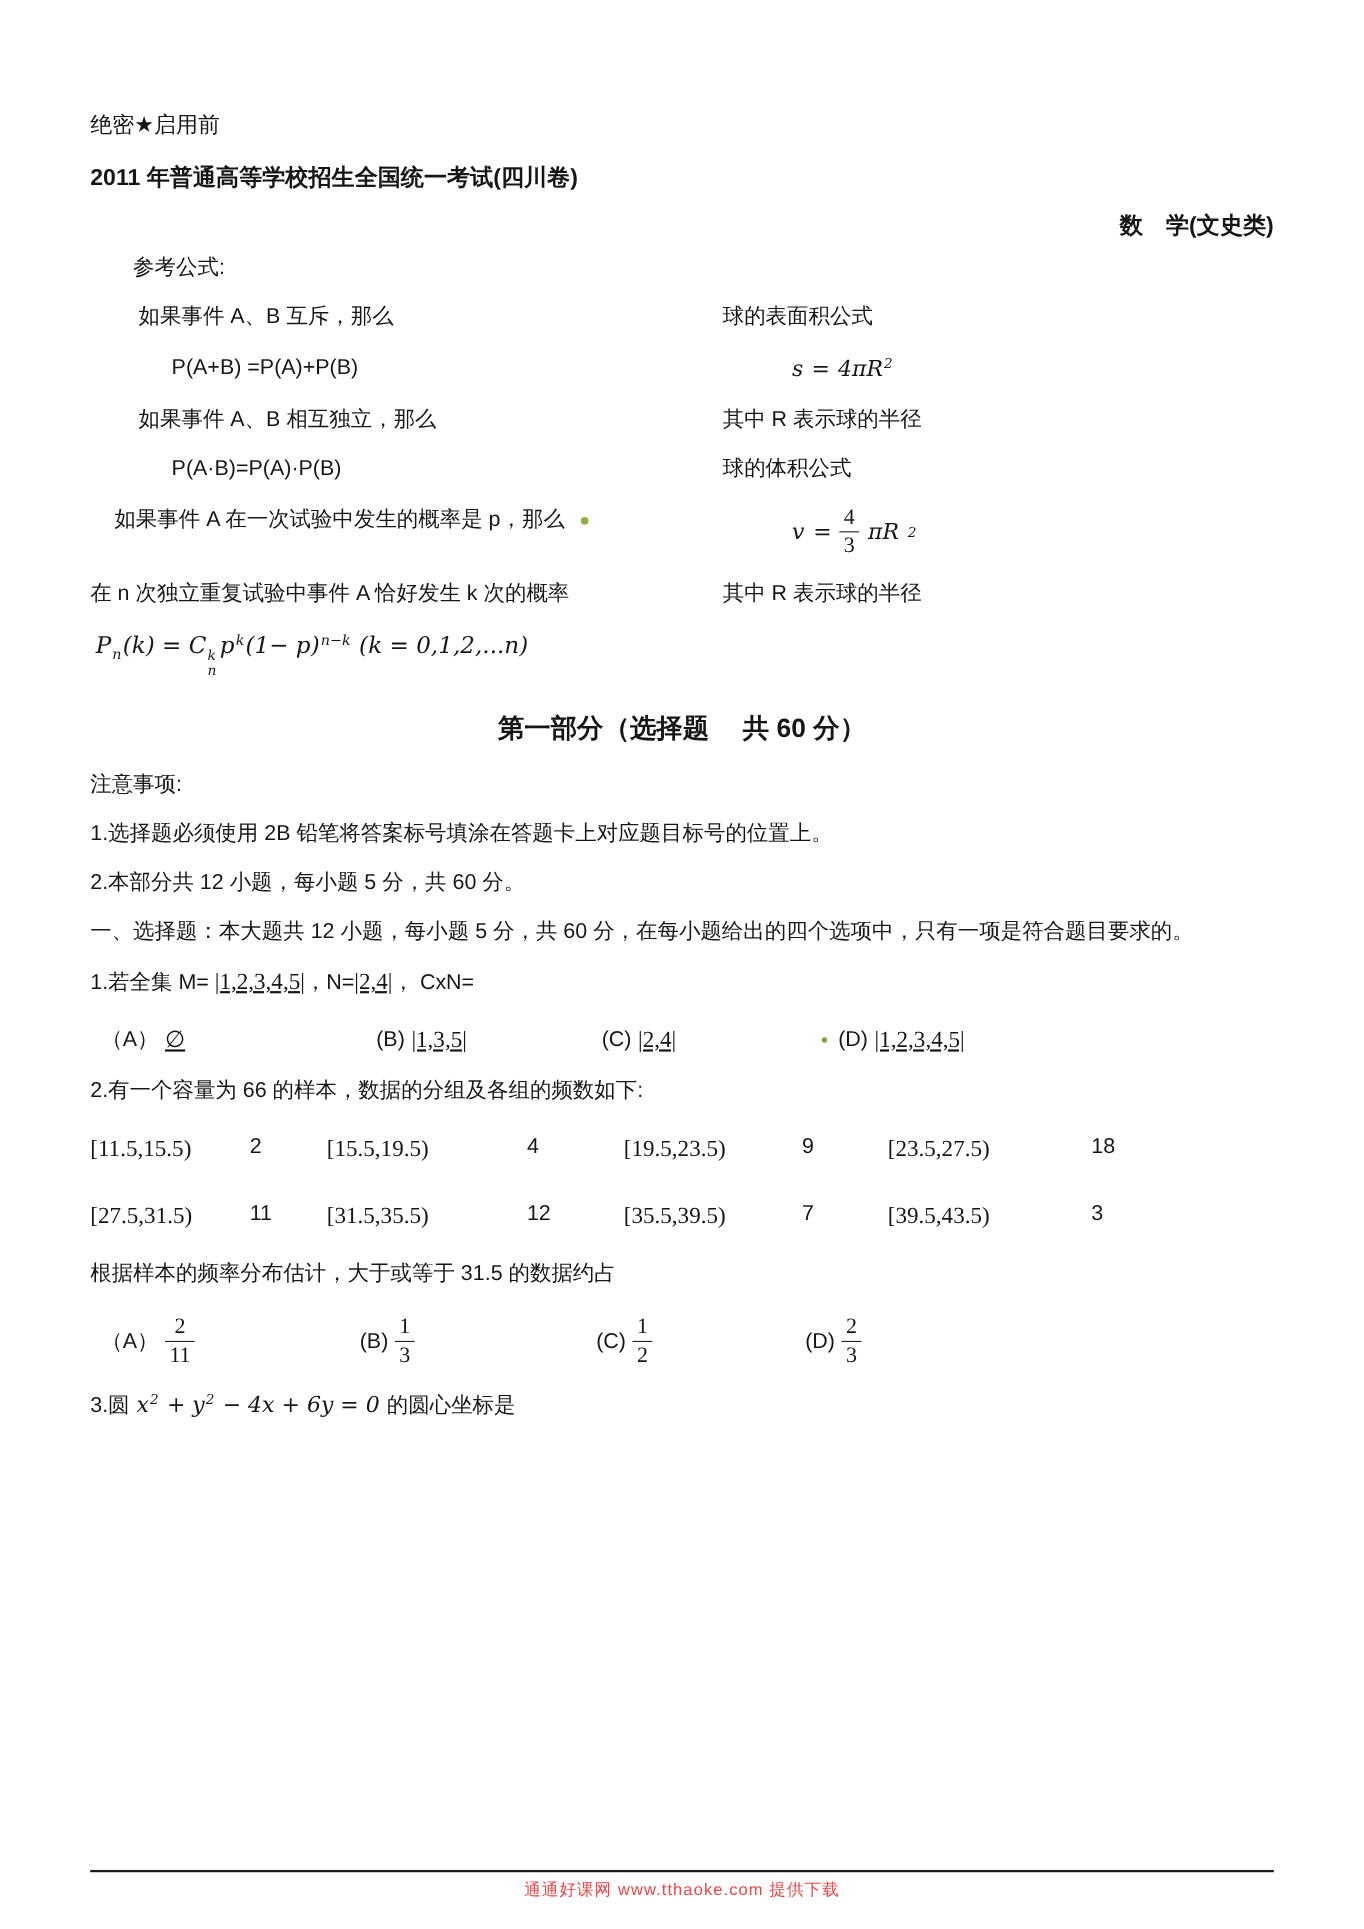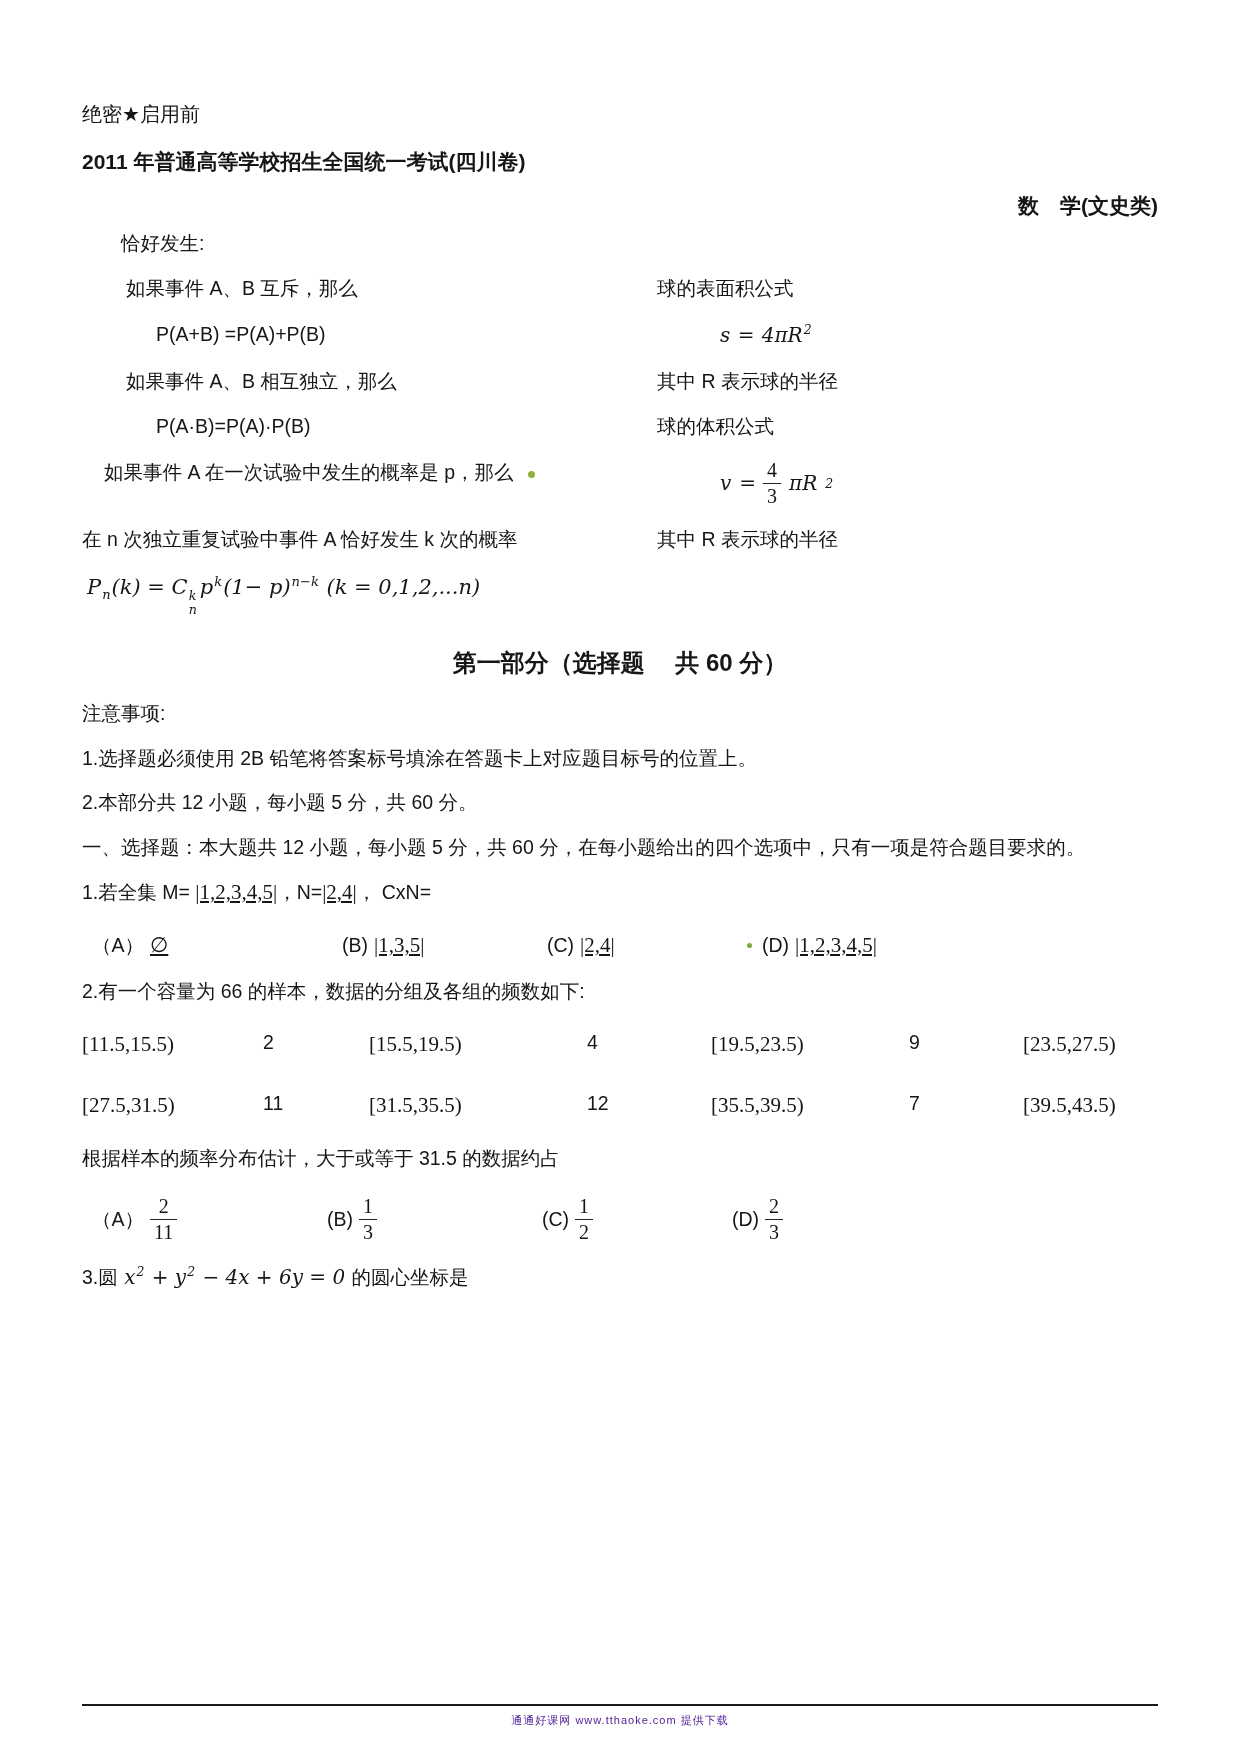--- a/index.html
+++ b/index.html
@@ -42,43 +42,43 @@
   .para{line-height:2.28;text-align:justify;}
 
   .setv{font-family:"Liberation Serif","DejaVu Serif",serif;font-size:21px;text-decoration:underline;}
 
   .optrow{display:grid;margin-top:4px;line-height:2.3;}
   .q1opts{grid-template-columns:250px 205px 200px auto;padding-left:10px;}
   .q2opts{grid-template-columns:235px 215px 190px auto;padding-left:10px;align-items:center;line-height:1.3;padding-top:10px;padding-bottom:10px;}
   .opt{display:flex;align-items:center;}
   .optlabel{margin-right:6px;}
 
-  .freq-row{display:grid;grid-template-columns:145px 70px 182px 88px 162px 78px 185px auto;line-height:2.9;gap:36px;}
+  .freq-row{display:grid;grid-template-columns:145px 70px 182px 88px 162px 78px 185px auto;line-height:2.9;}
   .interval{font-family:"Liberation Serif","DejaVu Serif",serif;font-size:21px;}
   .freq{font-size:19.5px;}
 
   .gdot{display:inline-block;width:7px;height:7px;border-radius:50%;background:#8fb03f;vertical-align:middle;}
   .gdot.after{margin-left:14px;}
   .gdot.before{width:5px;height:5px;margin-right:10px;background:#7ca83c;}
 
   .footer{position:absolute;left:82px;right:82px;bottom:26px;border-top:2px solid #1a1a1a;text-align:center;padding-top:7px;}
-  .footer-text{font-size:11px;color:#4c1d95;letter-spacing:1px;}
+  .footer-text{font-size:15px;color:#ef4444;letter-spacing:1px;}
 </style>
 </head>
 <body>
 
 <div class="page">
 
   <div class="classification">绝密★启用前</div>
 
   <div class="title">2011 年普通高等学校招生全国统一考试(四川卷)</div>
   <div class="subject">数　学(文史类)</div>
 
 
-  <div class="ref-label">恰好发生:</div>
+  <div class="ref-label">参考公式:</div>
 
   <div class="fgrid">
 
     <div class="cell ind2">如果事件 A、B 互斥，那么</div>
     <div class="cell">球的表面积公式</div>
 
     <div class="cell ind4">P(A+B) =P(A)+P(B)</div>
     <div class="cell rind math">
       <i>s</i>
       <span>=</span>

